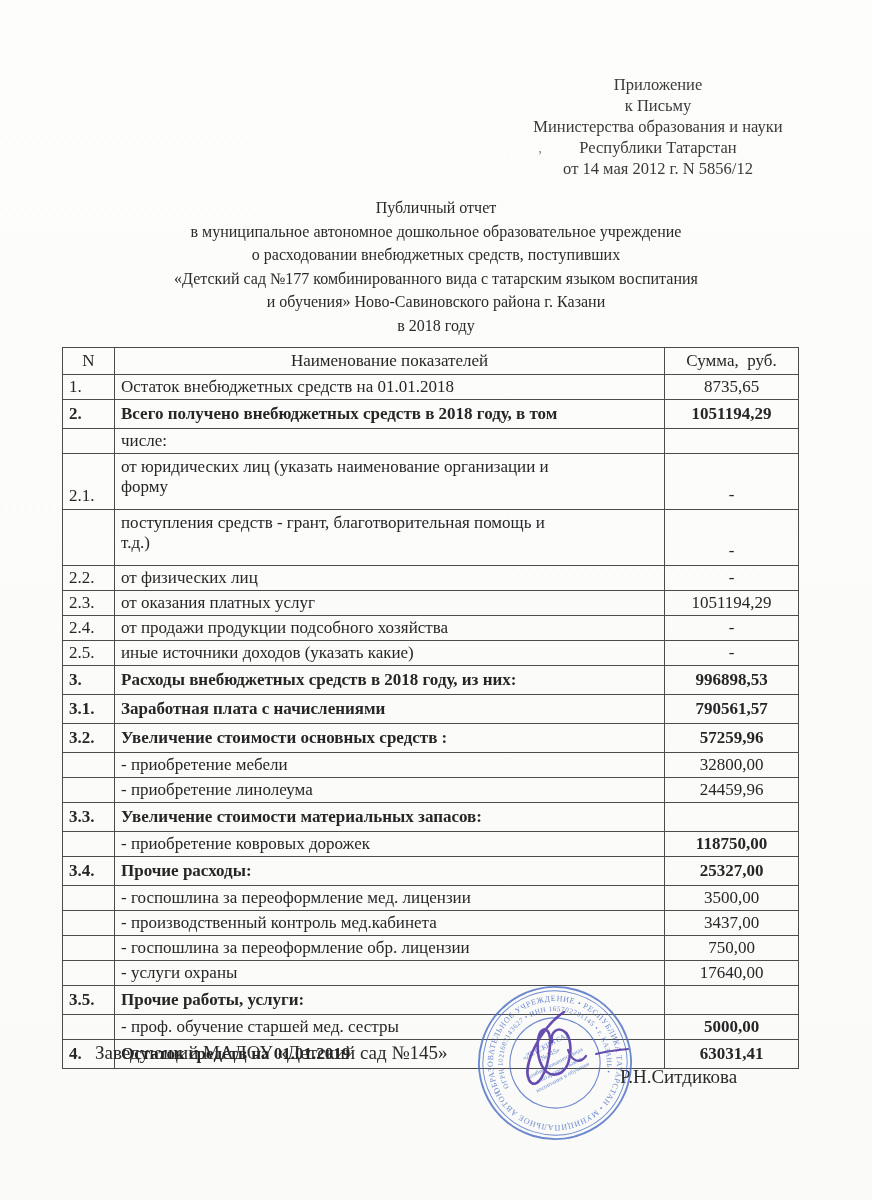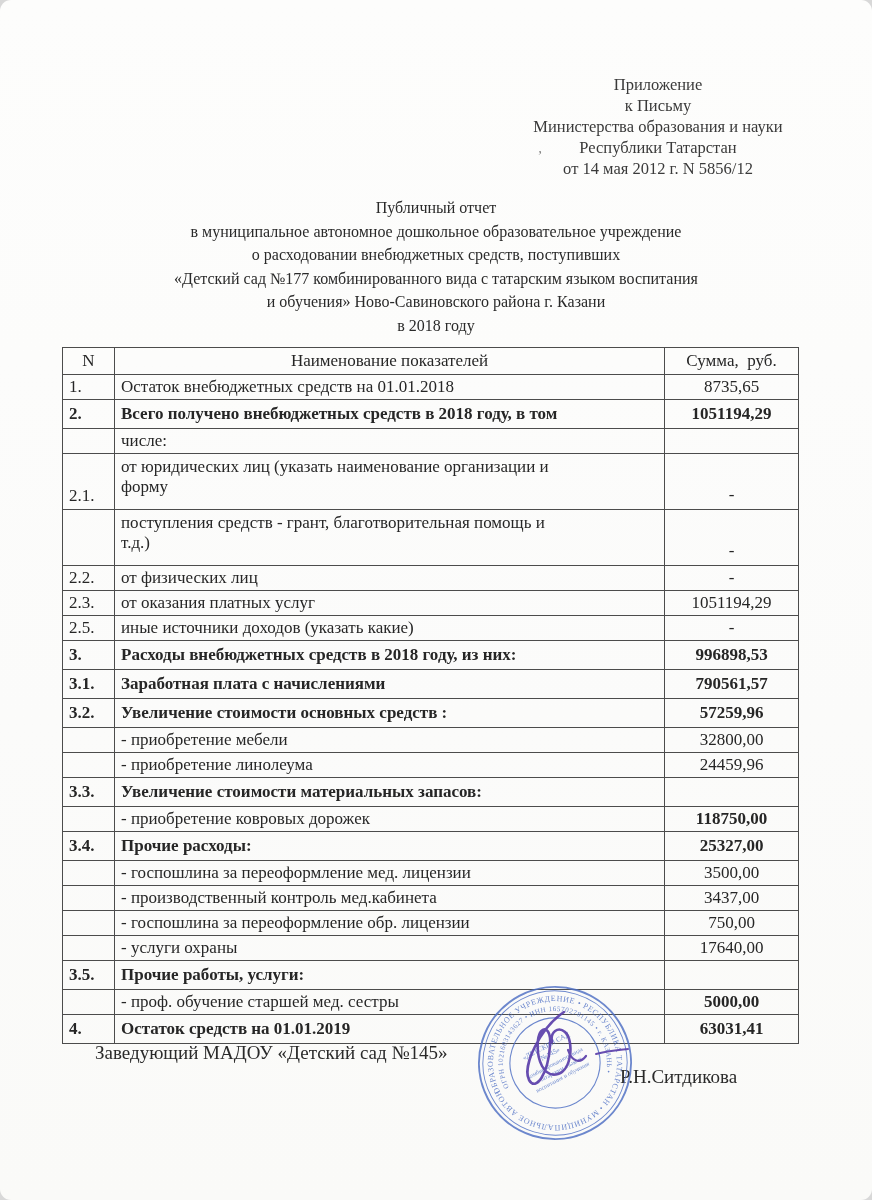--- a/index.html
+++ b/index.html
@@ -4,21 +4,20 @@
 <style>
   html,body{margin:0;padding:0;background:#d8d8d8;}
   .page{
     position:relative;
     width:872px;height:1200px;
     margin:0 auto;
     background:linear-gradient(180deg,#fdfdfc 0%,#fbfbfa 60%,#fafaf8 100%);
     font-family:"Liberation Serif","DejaVu Serif",serif;
     color:#242424;
     overflow:hidden;
-    border-radius:11px;
   }
   
   .letterhead{
     position:absolute;top:74px;right:58px;width:312px;
     text-align:center;font-size:16.5px;line-height:21px;color:#3a3a3a;
   }
   .scan-mark{position:absolute;top:140px;right:330px;font-size:15px;color:#555;opacity:.7;}
   
   .title-block{
     position:absolute;top:196px;left:0;width:100%;
@@ -121,20 +120,25 @@
         </tr>
         <tr>
           <td class="col-num">2.2.</td>
           <td class="col-label">от физических лиц</td>
           <td class="col-value">-</td>
         </tr>
         <tr>
           <td class="col-num">2.3.</td>
           <td class="col-label">от оказания платных услуг</td>
           <td class="col-value">1051194,29</td>
+        </tr>
+        <tr>
+          <td class="col-num">2.4.</td>
+          <td class="col-label">от продажи продукции подсобного хозяйства</td>
+          <td class="col-value">-</td>
         </tr>
         <tr>
           <td class="col-num">2.5.</td>
           <td class="col-label">иные источники доходов (указать какие)</td>
           <td class="col-value">-</td>
         </tr>
         <tr class="section">
           <td class="col-num bold">3.</td>
           <td class="col-label bold">Расходы внебюджетных средств в 2018 году, из них:</td>
           <td class="col-value bold">996898,53</td>

